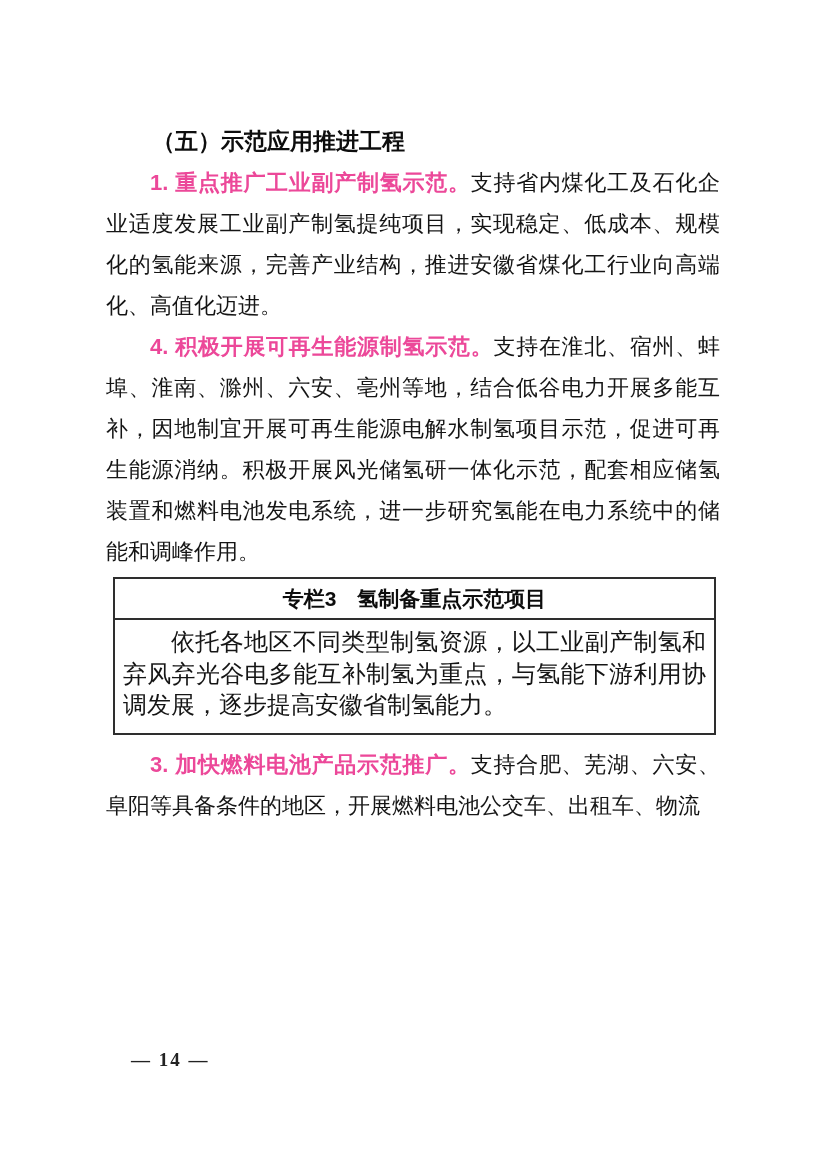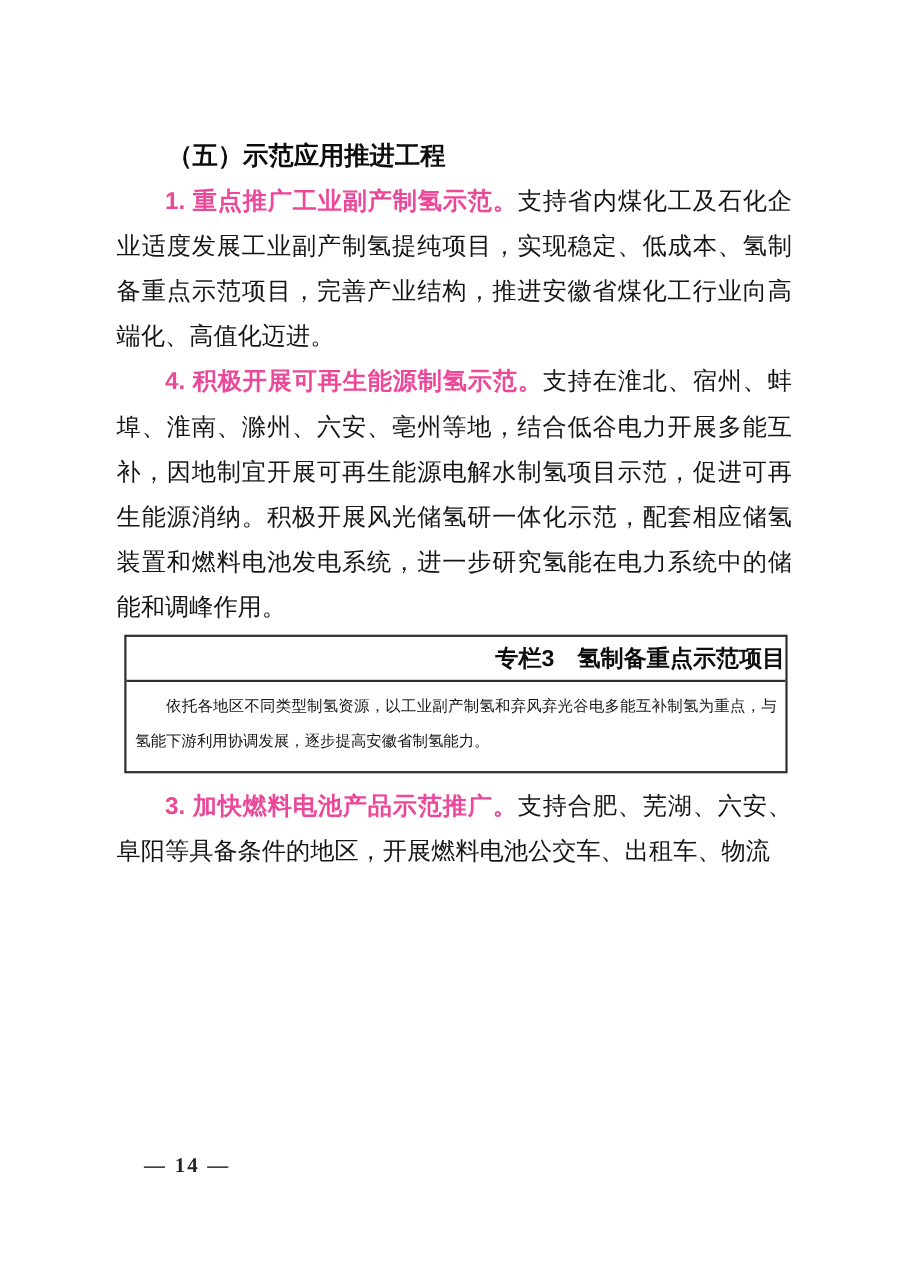--- a/index.html
+++ b/index.html
@@ -47,30 +47,30 @@
   .callout-box {
     margin: 5px 4px 9px 7px;
     border: 2px solid #2e2e2e;
     background: #ffffff;
   }
   .box-title {
     font-family: "Liberation Sans", "DejaVu Sans", sans-serif;
     font-weight: bold;
     font-size: 21px;
     line-height: 39px;
-    text-align: right;
+    text-align: center;
     border-bottom: 2px solid #2e2e2e;
     color: #0d0d0d;
   }
   .box-body {
     padding: 7px 8px 11px 8px;
   }
   .box-para {
     margin: 0;
-    font-size: 14px;
+    font-size: 24px;
     line-height: 31.5px;
     text-align: justify;
     text-indent: 2em;
     color: #151515;
   }
   .box-para .lead {
     font-weight: bold;
     color: #0d0d0d;
   }
   .page-number {
@@ -84,21 +84,21 @@
   }
 </style>
 </head>
 <body>
 
 <div class="page">
   <div class="content">
 
     <h2 class="section-heading">（五）示范应用推进工程</h2>
 
-    <p class="para"><span class="lead">1. 重点推广工业副产制氢示范。</span><span>支持省内煤化工及石化企业适度发展工业副产制氢提纯项目，实现稳定、低成本、氢制备重点示范项目，完善产业结构，推进安徽省煤化工行业向高端化、高值化迈进。</span></p>
+    <p class="para"><span class="lead">1. 重点推广工业副产制氢示范。</span><span>支持省内煤化工及石化企业适度发展工业副产制氢提纯项目，实现稳定、低成本、规模化的氢能来源，完善产业结构，推进安徽省煤化工行业向高端化、高值化迈进。</span></p>
 
     <p class="para"><span class="lead">4. 积极开展可再生能源制氢示范。</span><span>支持在淮北、宿州、蚌埠、淮南、滁州、六安、亳州等地，结合低谷电力开展多能互补，因地制宜开展可再生能源电解水制氢项目示范，促进可再生能源消纳。积极开展风光储氢研一体化示范，配套相应储氢装置和燃料电池发电系统，进一步研究氢能在电力系统中的储能和调峰作用。</span></p>
 
     <div class="callout-box">
       <div class="box-title">专栏3　氢制备重点示范项目</div>
       <div class="box-body">
 
         <p class="box-para"><span class="lead"></span><span>依托各地区不同类型制氢资源，以工业副产制氢和弃风弃光谷电多能互补制氢为重点，与氢能下游利用协调发展，逐步提高安徽省制氢能力。</span></p>
 
 

